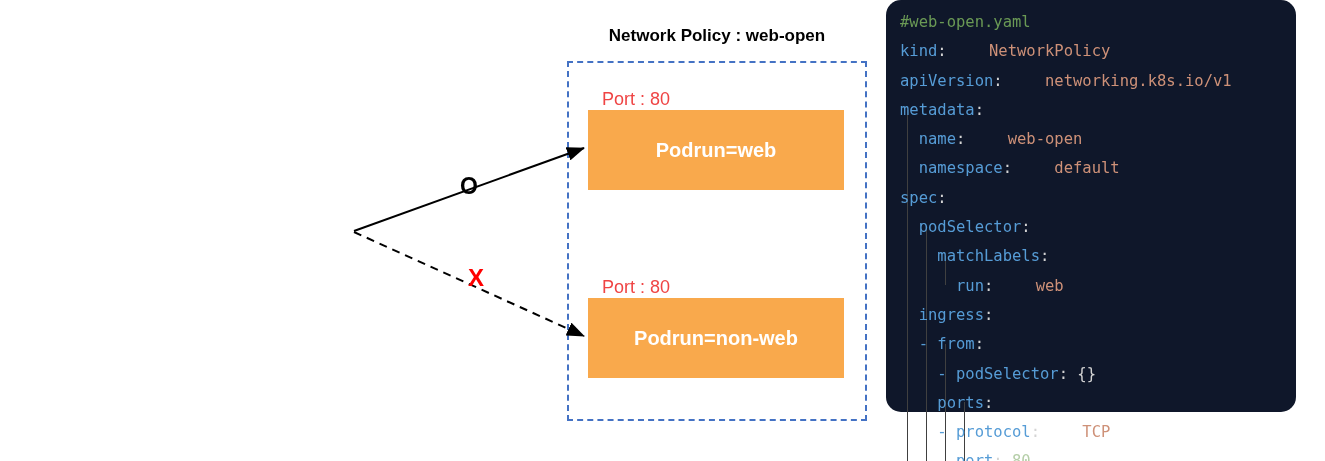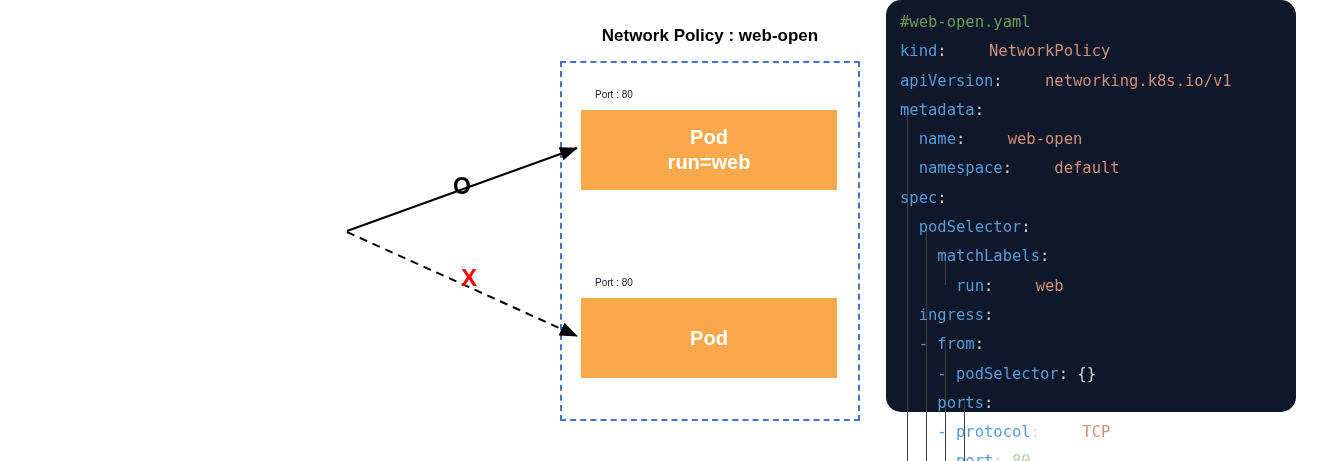--- a/index.html
+++ b/index.html
@@ -12,21 +12,21 @@
     width: 1325px;
     height: 461px;
     background: #ffffff;
     overflow: hidden;
     font-family: "Liberation Sans", sans-serif;
   }
 
   
   #diagram-area {
     position: absolute;
-    left: 9px; top: 0;
+    left: 16px; top: 0;
     width: 711px; height: 461px; text-decoration: underline;
   }
 
   .policy-title {
     position: absolute;
     left: 551px;
     top: 26px;
     width: 300px;
     text-align: center;
     font-size: 17px;
@@ -49,21 +49,21 @@
 
   .pod-box {
     position: absolute;
     background: #F9A94C;
     color: #ffffff;
     font-size: 20px;
     font-weight: bold;
     line-height: 25px;
     text-align: center;
     display: flex;
-    flex-direction: column;
+    flex-direction: row;
     align-items: center;
     justify-content: center;
   }
 
   #client-pod {
     left: 77px;
     top: 193px;
     width: 260px;
     height: 75px;
   }
@@ -77,22 +77,22 @@
 
   #pod-nonweb {
     left: 572px;
     top: 298px;
     width: 256px;
     height: 80px;
   }
 
   .port-label {
     position: absolute;
-    font-size: 10px;
-    color: #0f172a;
+    font-size: 18px;
+    color: #ef4444;
     white-space: nowrap;
   }
 
   #port-label-web  { left: 586px; top: 89px; }
   #port-label-nonweb { left: 586px; top: 277px; }
 
   .arrow-svg {
     position: absolute;
     left: 0; top: 0;
     width: 886px; height: 461px;
@@ -206,20 +206,21 @@
 
     <div class="port-label" id="port-label-web">Port : 80</div>
     <div class="pod-box" id="pod-web">
       <span>Pod</span>
       <span>run=web</span>
     </div>
 
     <div class="port-label" id="port-label-nonweb">Port : 80</div>
     <div class="pod-box" id="pod-nonweb">
       <span>Pod</span>
+      <span>run=non-web</span>
     </div>
   </div>
 
   <div id="code-panel">
     <div class="guides" id="indent-guides">
         <div class="guide" style="left: 21px; top: 110px; height: 88px;"></div>
         <div class="guide" style="left: 21px; top: 198px; height: 263px;"></div>
         <div class="guide" style="left: 40px; top: 227px; height: 234px;"></div>
         <div class="guide" style="left: 59px; top: 256px; height: 29px;"></div>
         <div class="guide" style="left: 59px; top: 344px; height: 117px;"></div>

